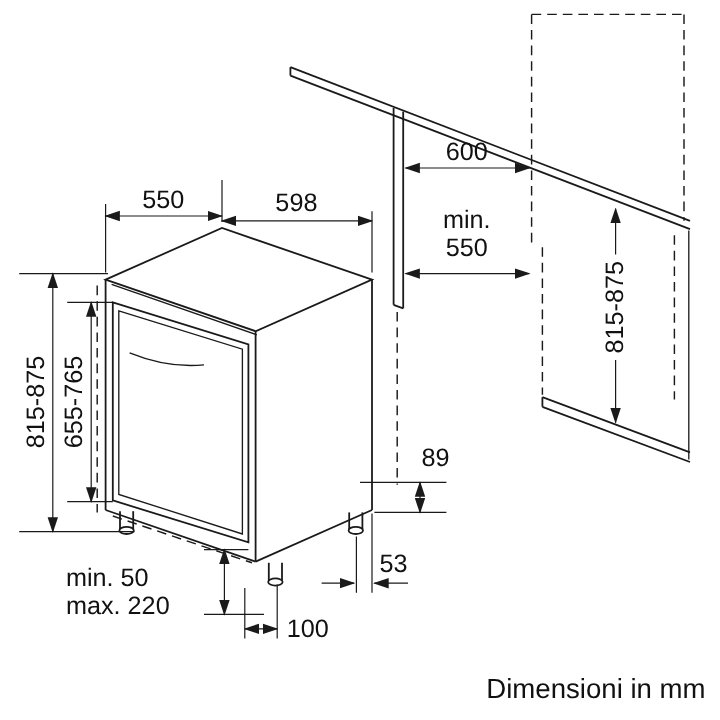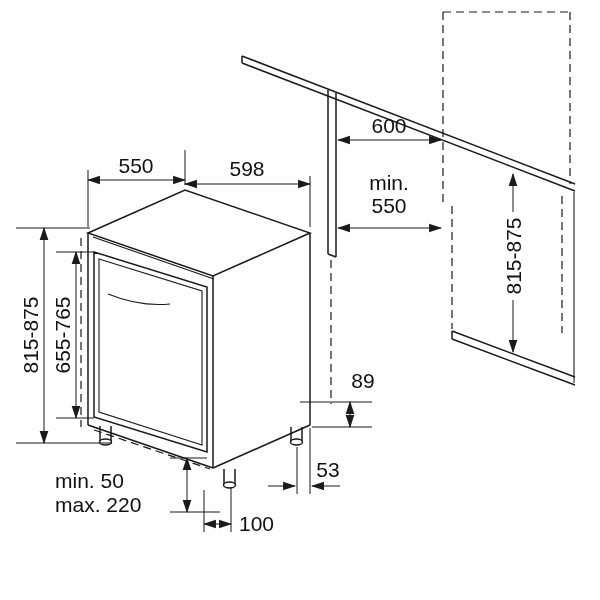--- a/index.html
+++ b/index.html
@@ -164,13 +164,14 @@
 
   <g>
     <line class="ext" x1="297" y1="447" x2="297" y2="494"></line>
     <line class="ext" x1="310" y1="428" x2="310" y2="494"></line>
     <line class="dim" x1="268" y1="486" x2="295" y2="486" marker-end="url(#ah)"></line>
     <line class="dim" x1="340" y1="486" x2="312" y2="486" marker-end="url(#ah)"></line>
     <text class="lbl" x="328" y="477" text-anchor="middle">53</text>
   </g>
 </svg>
 
+<div class="cap">Dimensioni in mm</div>
 </div>
 
 </body></html>

